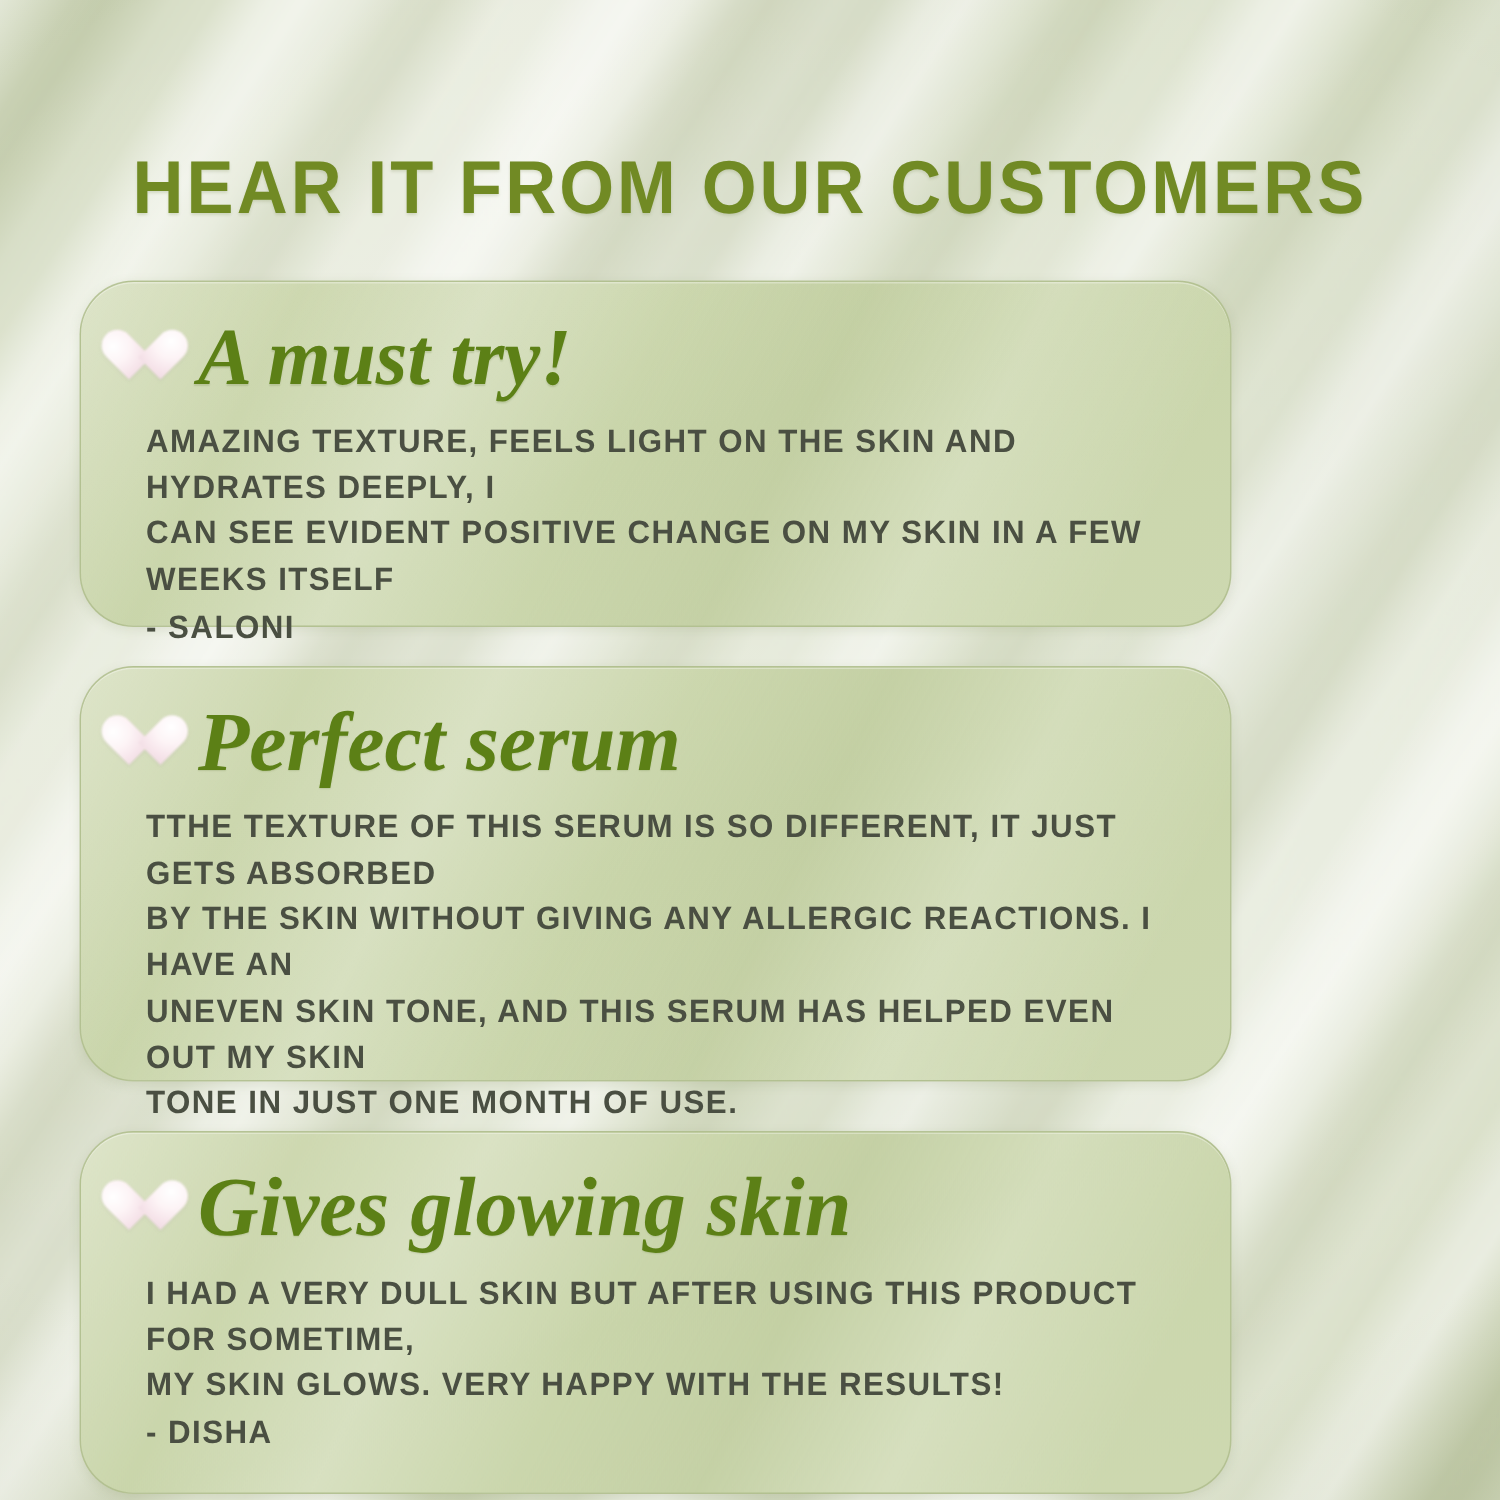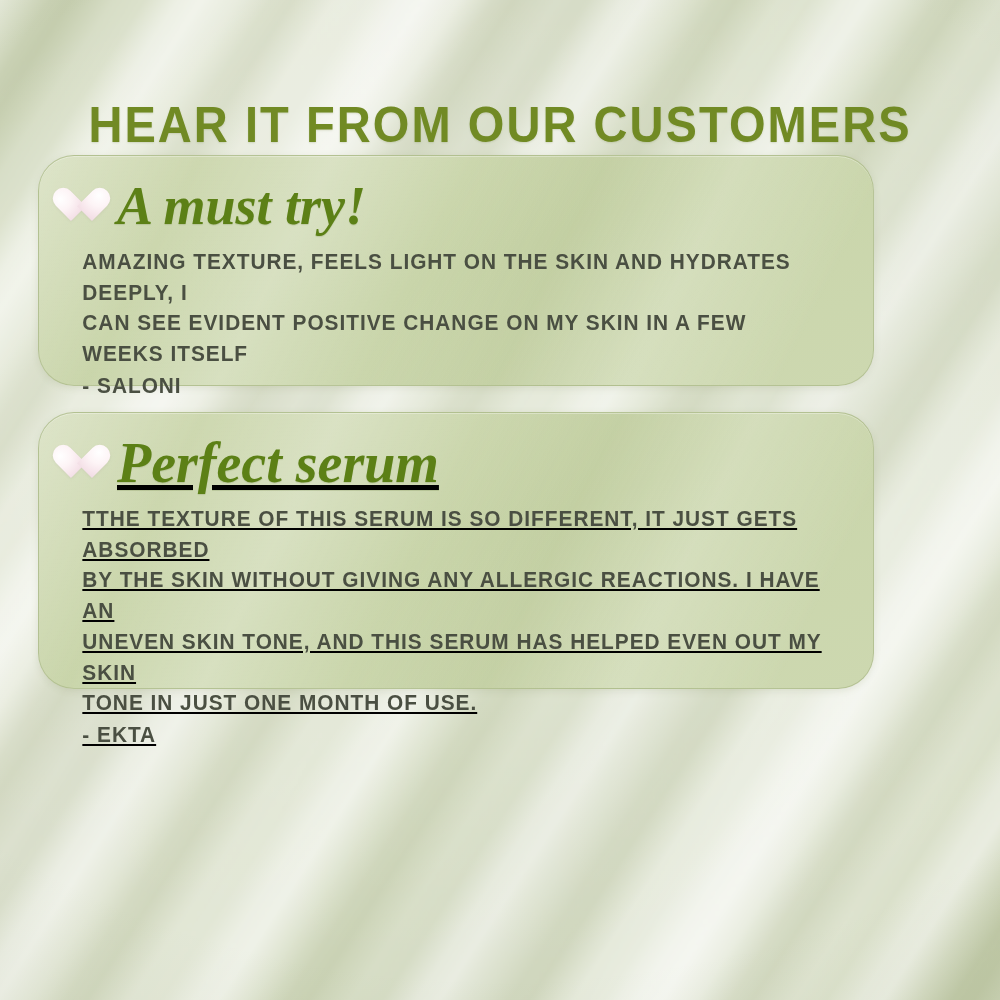--- a/index.html
+++ b/index.html
@@ -85,43 +85,44 @@
     text-transform: uppercase;
     transform: scaleX(0.94);
     transform-origin: center;
     text-shadow: 0 1px 2px rgba(90,110,40,0.18);
     white-space: nowrap;
   }
 
   
   .card {
     position: absolute;
-    left: 38px;
-    width: 836px;
+    left: 53px;
+    width: 768px;
     box-sizing: border-box;
     border-radius: 36px;
     background:
       linear-gradient(117deg,
         rgba(255,255,255,0.30) 0%,
         rgba(255,255,255,0.00) 17%,
         rgba(255,255,255,0.26) 31%,
         rgba(255,255,255,0.00) 46%,
         rgba(150,165,110,0.12) 60%,
         rgba(255,255,255,0.20) 74%,
         rgba(255,255,255,0.00) 90%),
       linear-gradient(160deg, #cfd9b2 0%, #c9d5aa 50%, #cdd8b0 100%);
     border: 1px solid rgba(171,185,136,0.75);
     box-shadow:
       0 2px 7px rgba(110,126,72,0.13),
       inset 0 1px 0 rgba(255,255,255,0.32);
     padding: 0 22px 0 22px;
+    margin-top: 32px;
   }
 
   #card-1 { top: 155px;  height: 231px; }
-  #card-2 { top: 412px;  height: 277px; text-decoration: underline; }
+  #card-2 { top: 412px;  height: 277px; }
   #card-3 { top: 722px;  height: 242px; }
 
   .card-head {
     display: flex;
     align-items: center;
     gap: 14px;
     padding-left: 0px;
   }
 
   #card-1 .card-head { padding-top: 23px; }
@@ -235,14 +236,25 @@
     </div>
     <p class="card-body">
       <span class="body-line">TTHE TEXTURE OF THIS SERUM IS SO DIFFERENT, IT JUST GETS ABSORBED</span>
       <span class="body-line">BY THE SKIN WITHOUT GIVING ANY ALLERGIC REACTIONS. I HAVE AN</span>
       <span class="body-line">UNEVEN SKIN TONE, AND THIS SERUM HAS HELPED EVEN OUT MY SKIN</span>
       <span class="body-line">TONE IN JUST ONE MONTH OF USE.</span>
     </p>
     <p class="card-author">- EKTA</p>
   </div>
 
+  <div class="card" id="card-3">
+    <div class="card-head">
+      <span class="heart-icon"></span>
+      <span class="card-title">Gives glowing skin</span>
+    </div>
+    <p class="card-body">
+      <span class="body-line">I HAD A VERY DULL SKIN BUT AFTER USING THIS PRODUCT FOR SOMETIME,</span>
+      <span class="body-line">MY SKIN GLOWS. VERY HAPPY WITH THE RESULTS!</span>
+    </p>
+    <p class="card-author">- DISHA</p>
+  </div>
 
 </div>
 
 </body></html>

